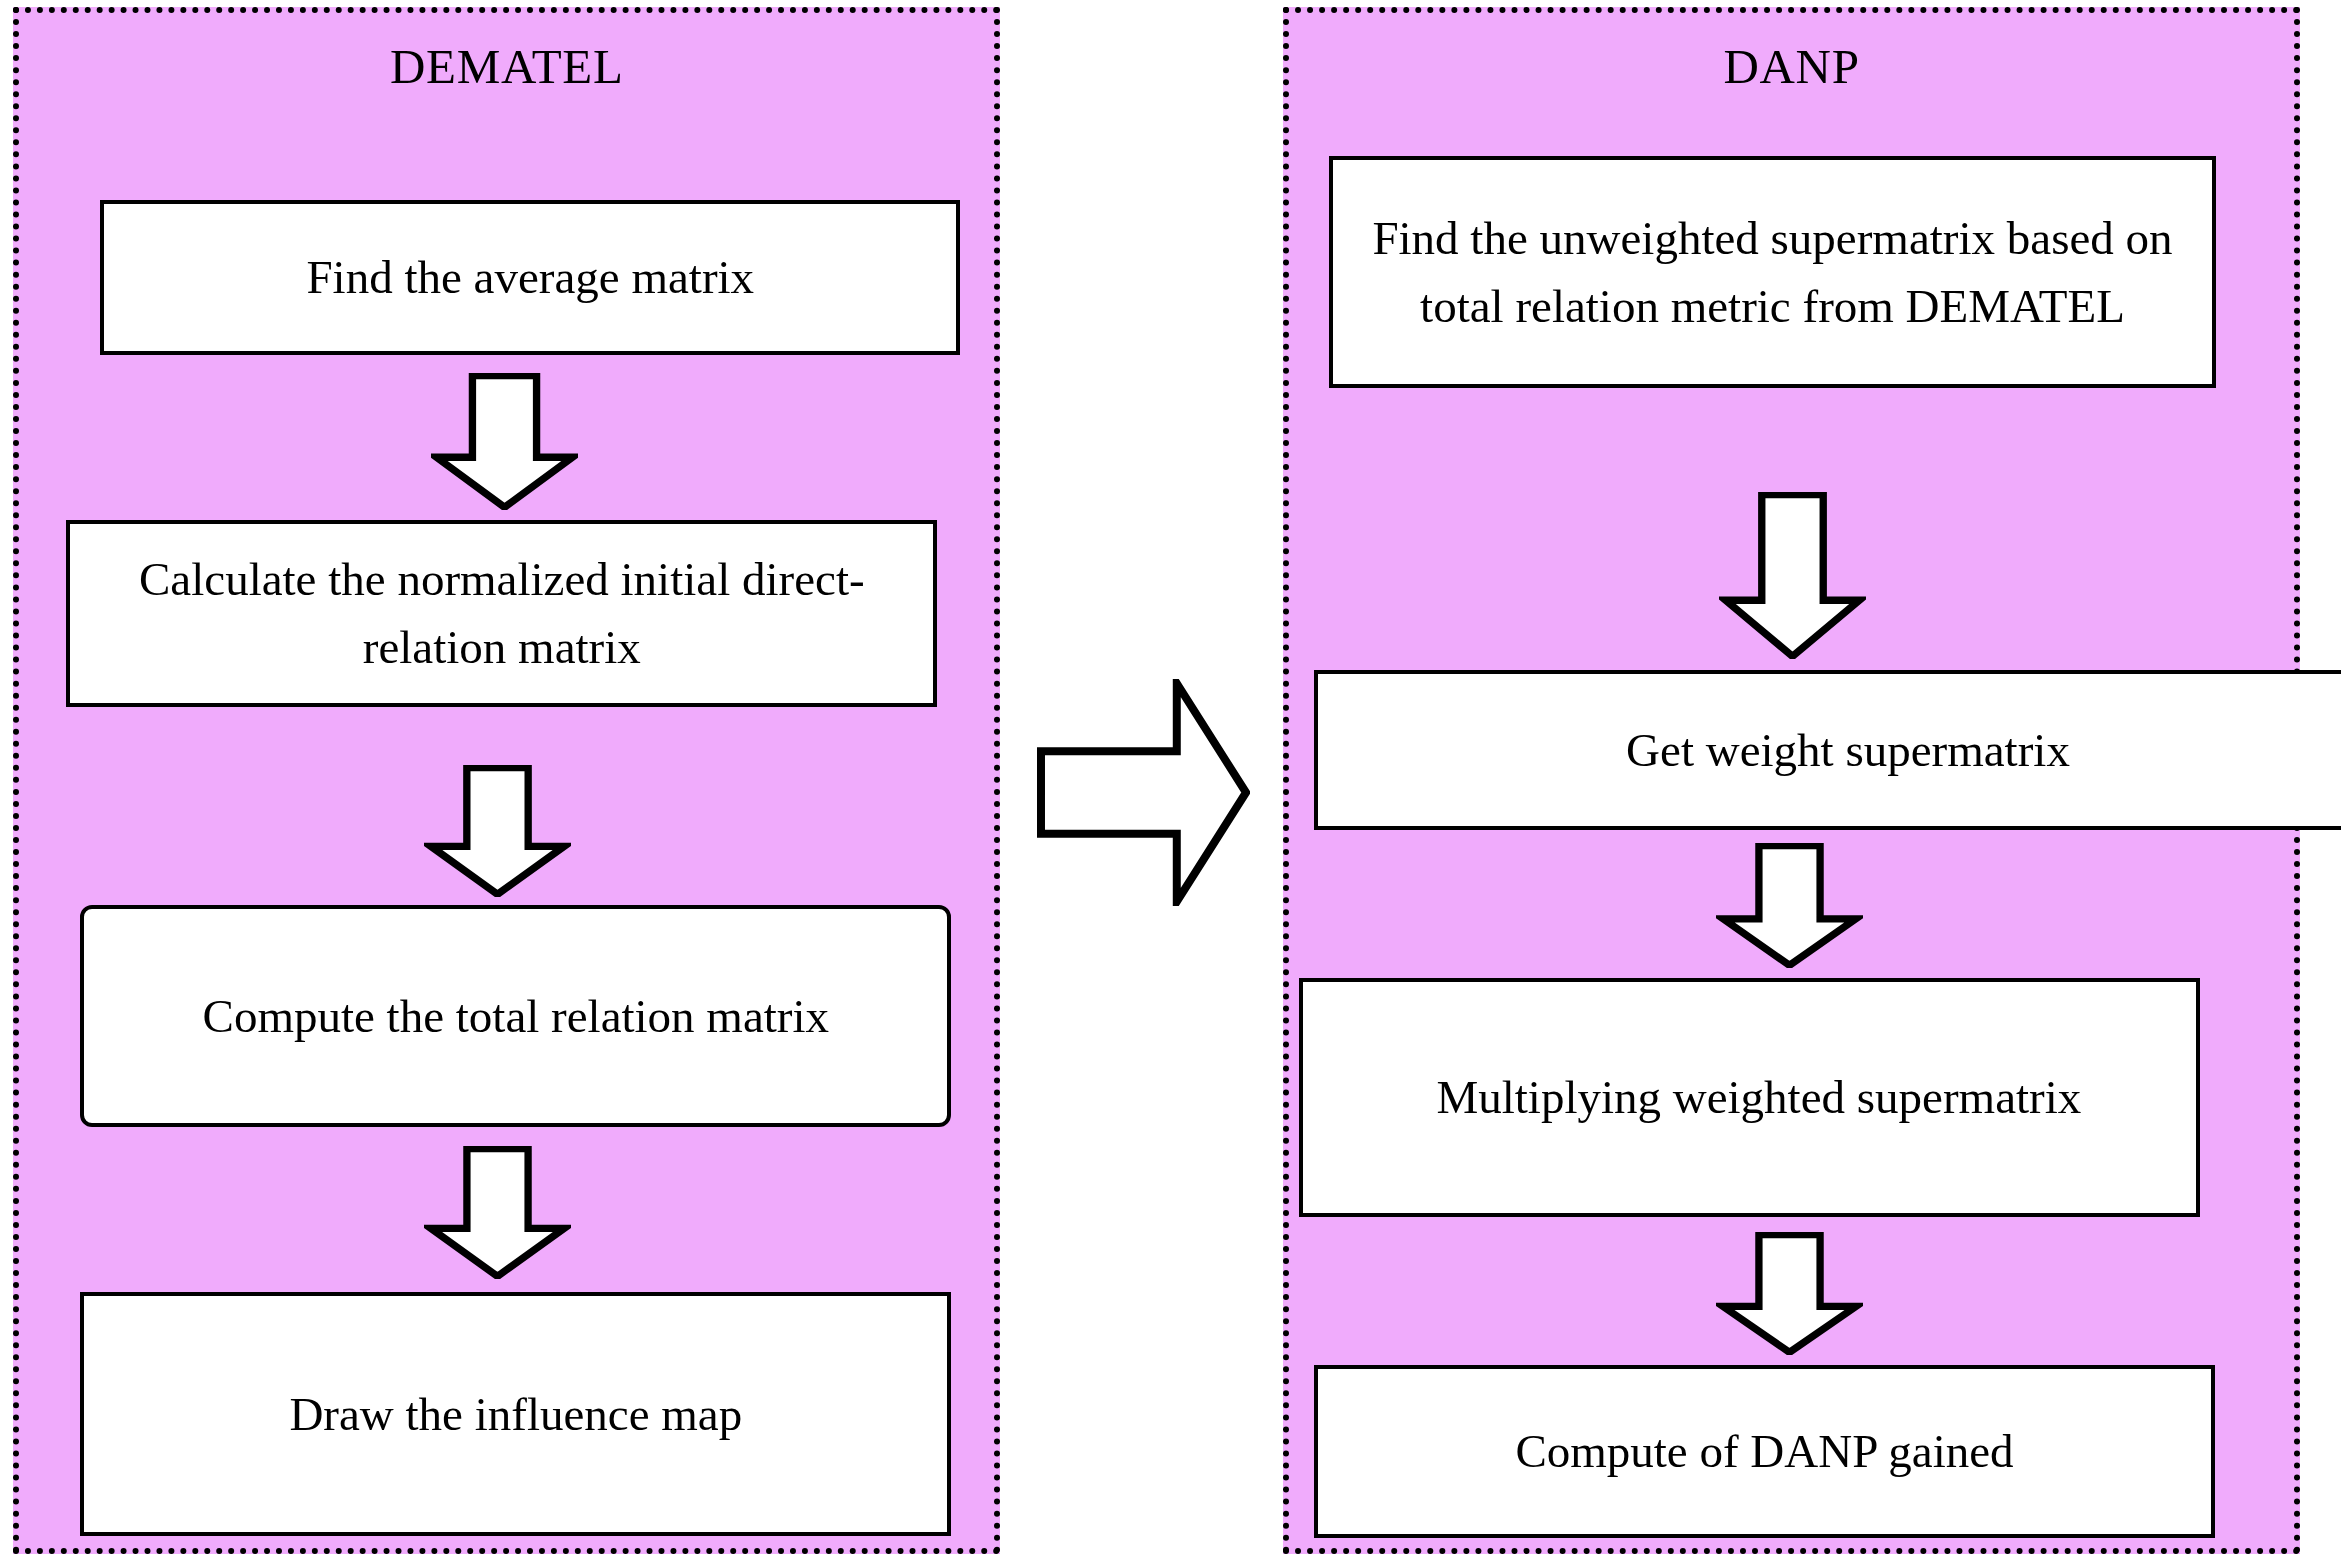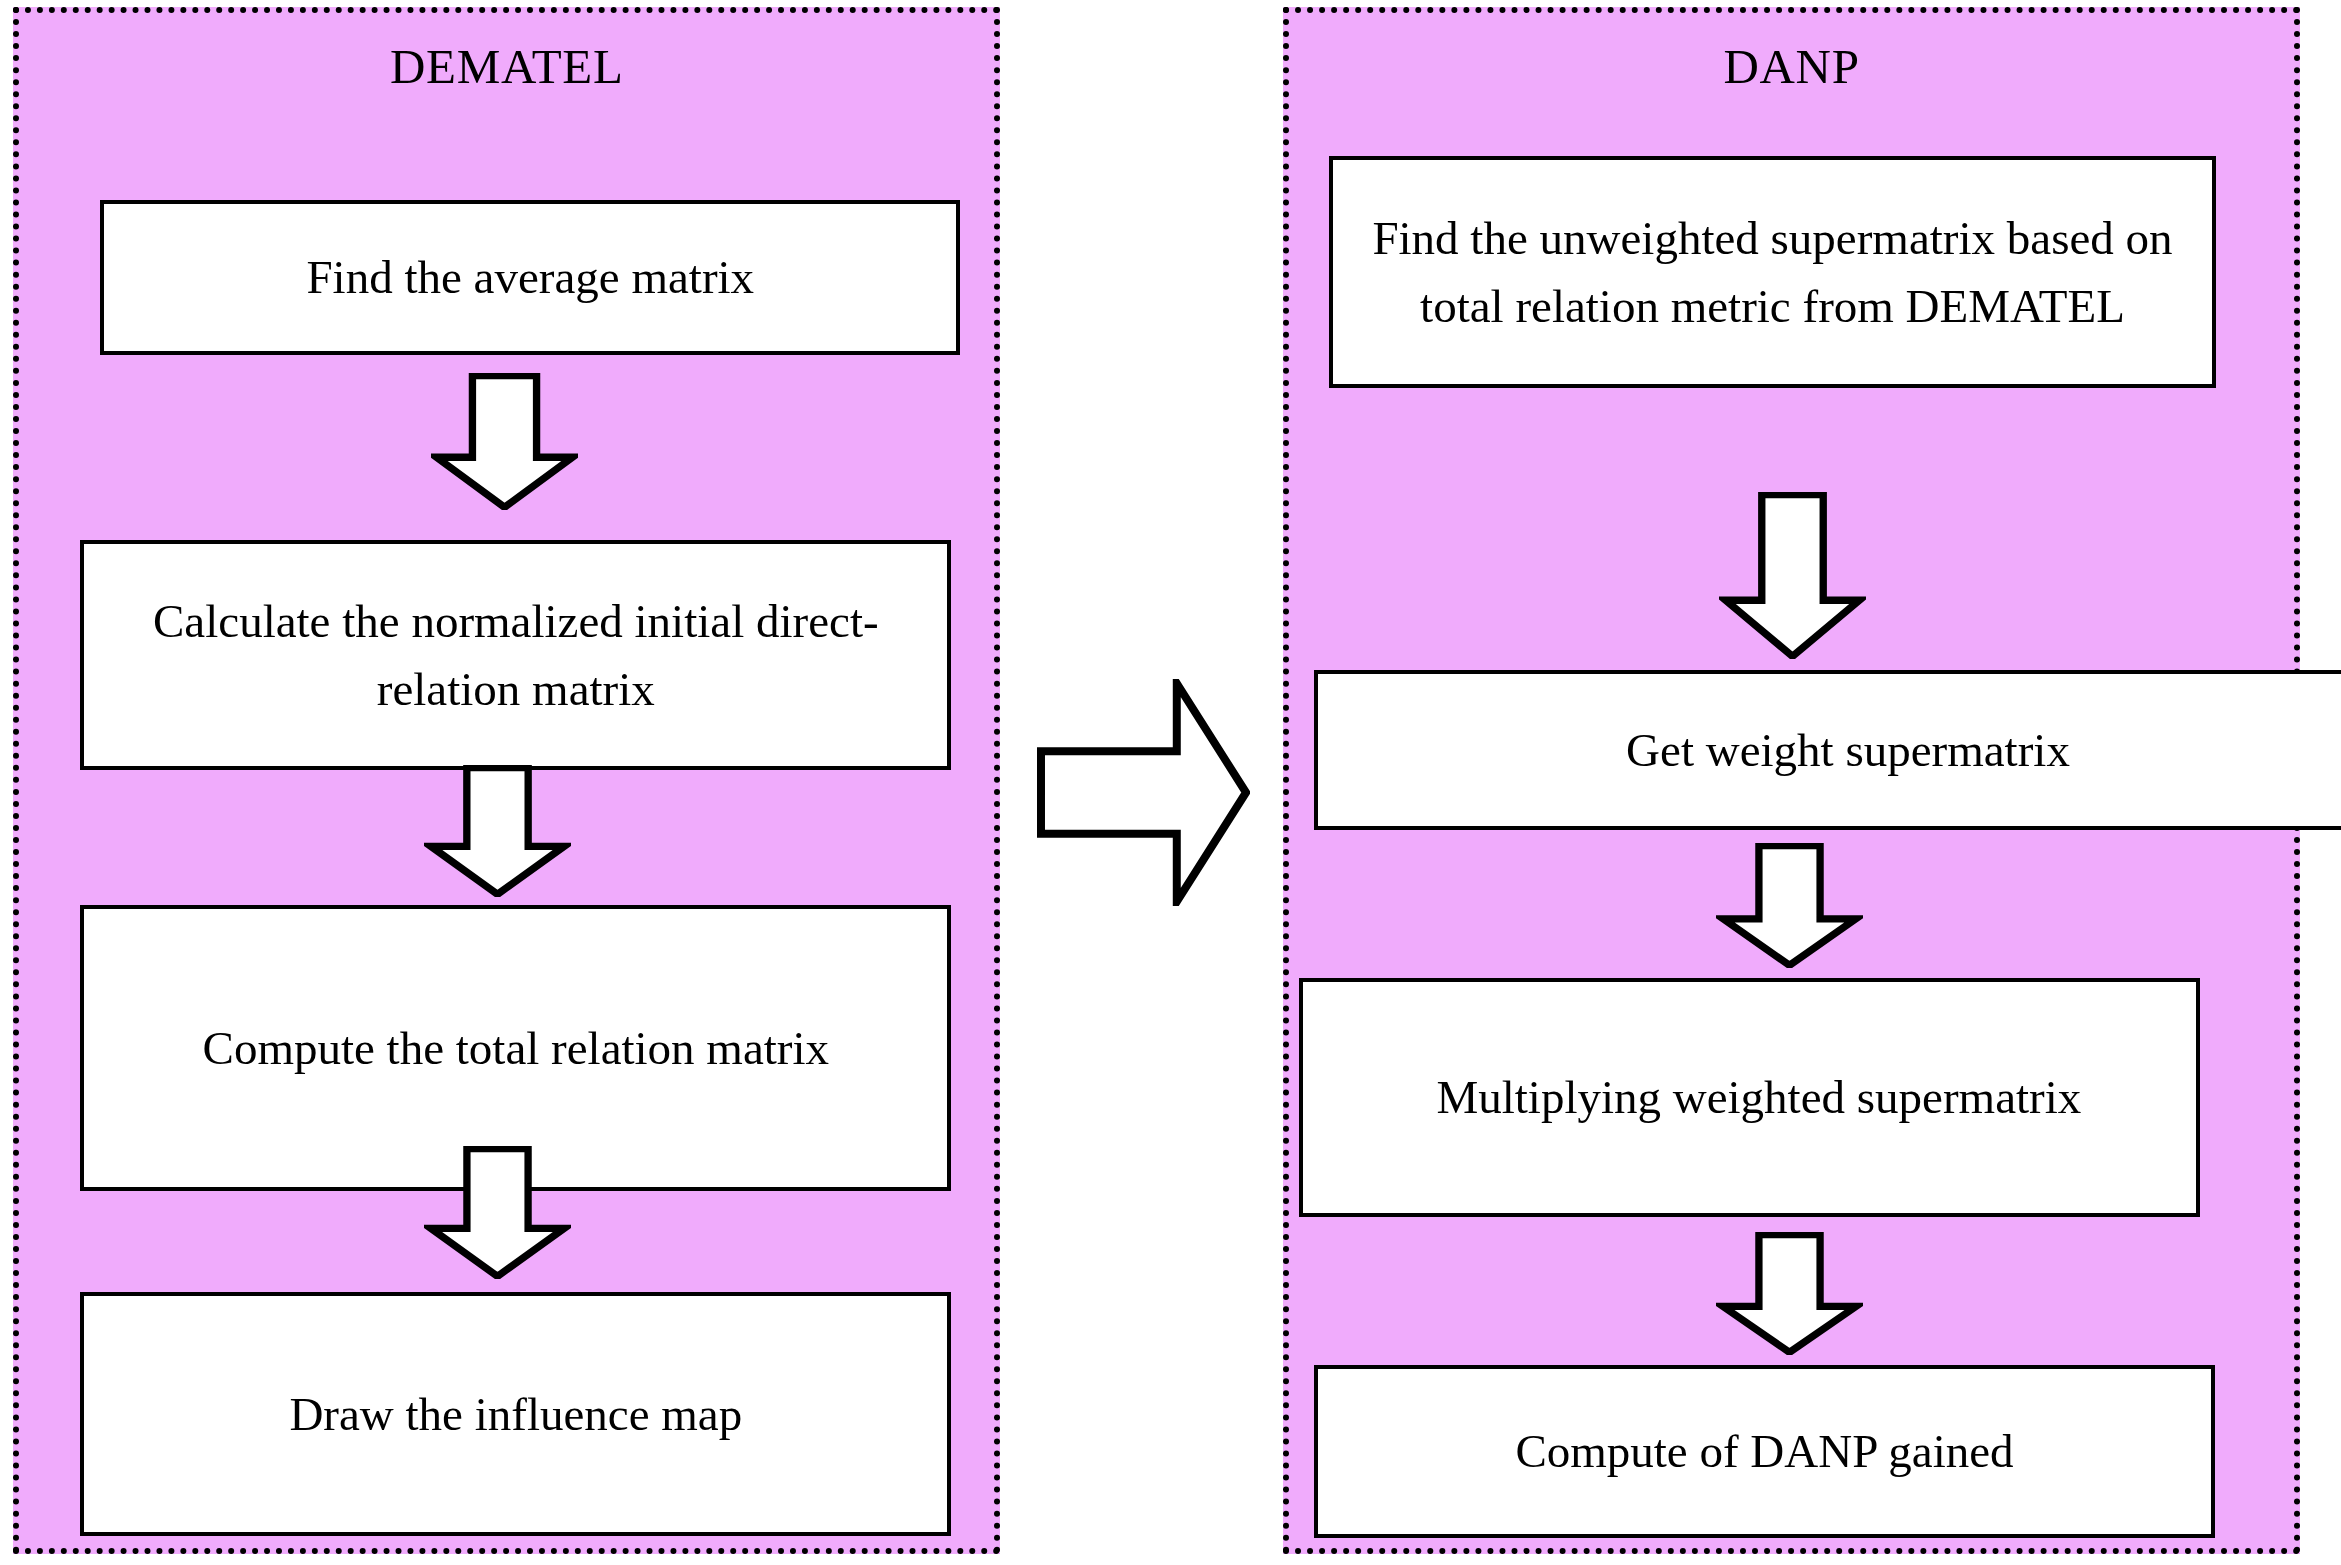--- a/index.html
+++ b/index.html
@@ -15,22 +15,22 @@
                line-height:1;letter-spacing:0.7px;font-weight:400;}
   #title-dematel{top:29px;left:0;}
   #title-danp{top:29px;left:0;}
 
   .step-box{position:absolute;box-sizing:border-box;border:4.7px solid #000;background:#fff;
             display:flex;align-items:center;justify-content:center;text-align:center;
             font-size:47px;line-height:1.45;padding:4px 9.3px;}
 
   
   #box-avg{left:72px;top:187px;width:860px;height:155px;margin-left:9px;}
-  #box-norm{left:61px;top:507px;width:871px;height:230px;margin-top:20px;}
-  #box-total{left:61px;top:892px;width:871px;height:286px;}
+  #box-norm{left:47px;top:507px;width:871px;height:187px;}
+  #box-total{left:61px;top:892px;width:871px;height:222px;border-radius:12px;}
   #box-influence{left:61px;top:1279px;width:871px;height:244px;}
 
   
   #box-unweighted{left:40px;top:143px;width:887px;height:232px;}
   #box-getweight{left:25px;top:657px;width:1068px;height:160px;}
   #box-multiply{left:10px;top:965px;width:901px;height:239px;padding-left:28px;}
   #box-danpweight{left:25px;top:1352px;width:901px;height:173px;}
 
   .arrow-down{position:absolute;}
   .arrow-right{position:absolute;}

